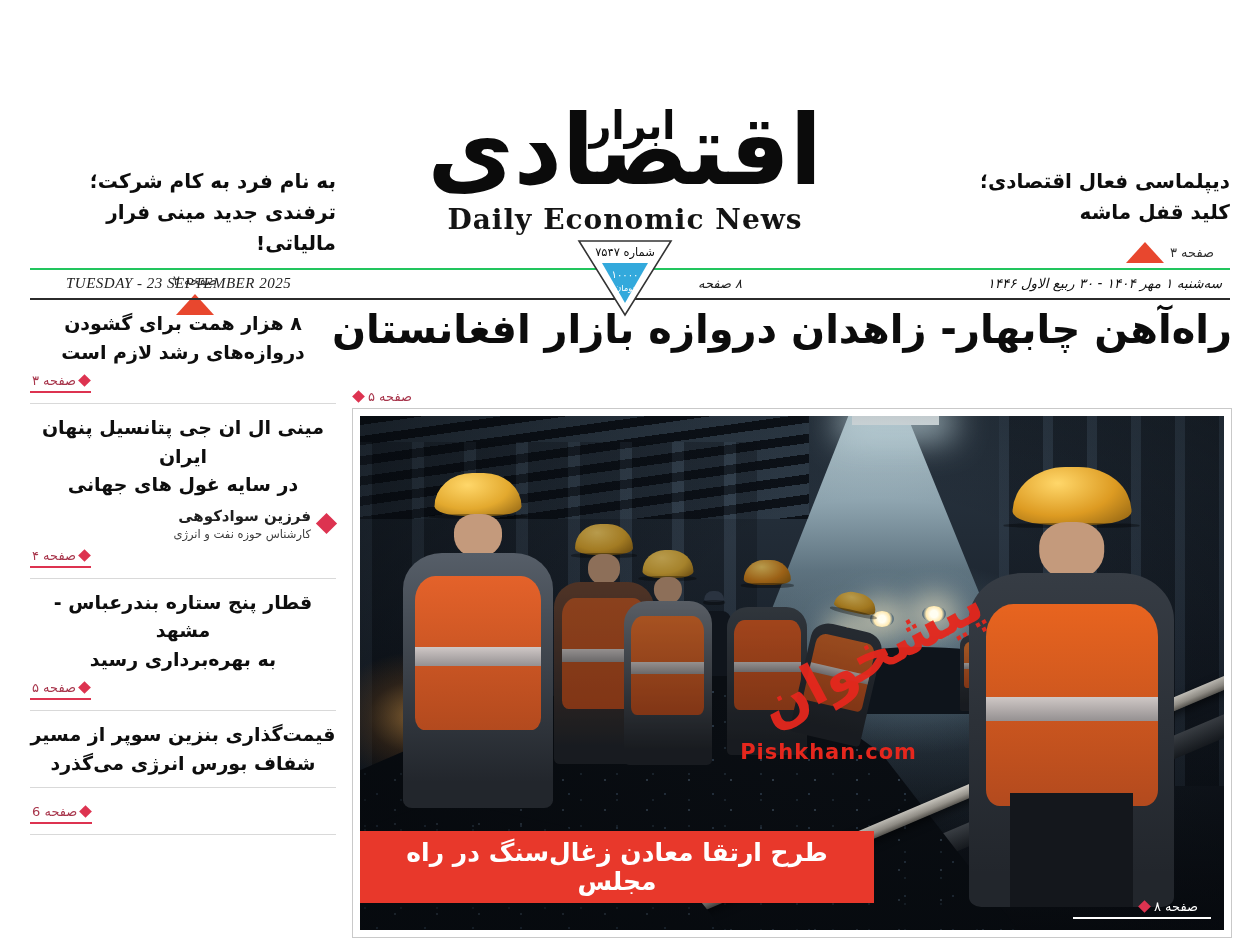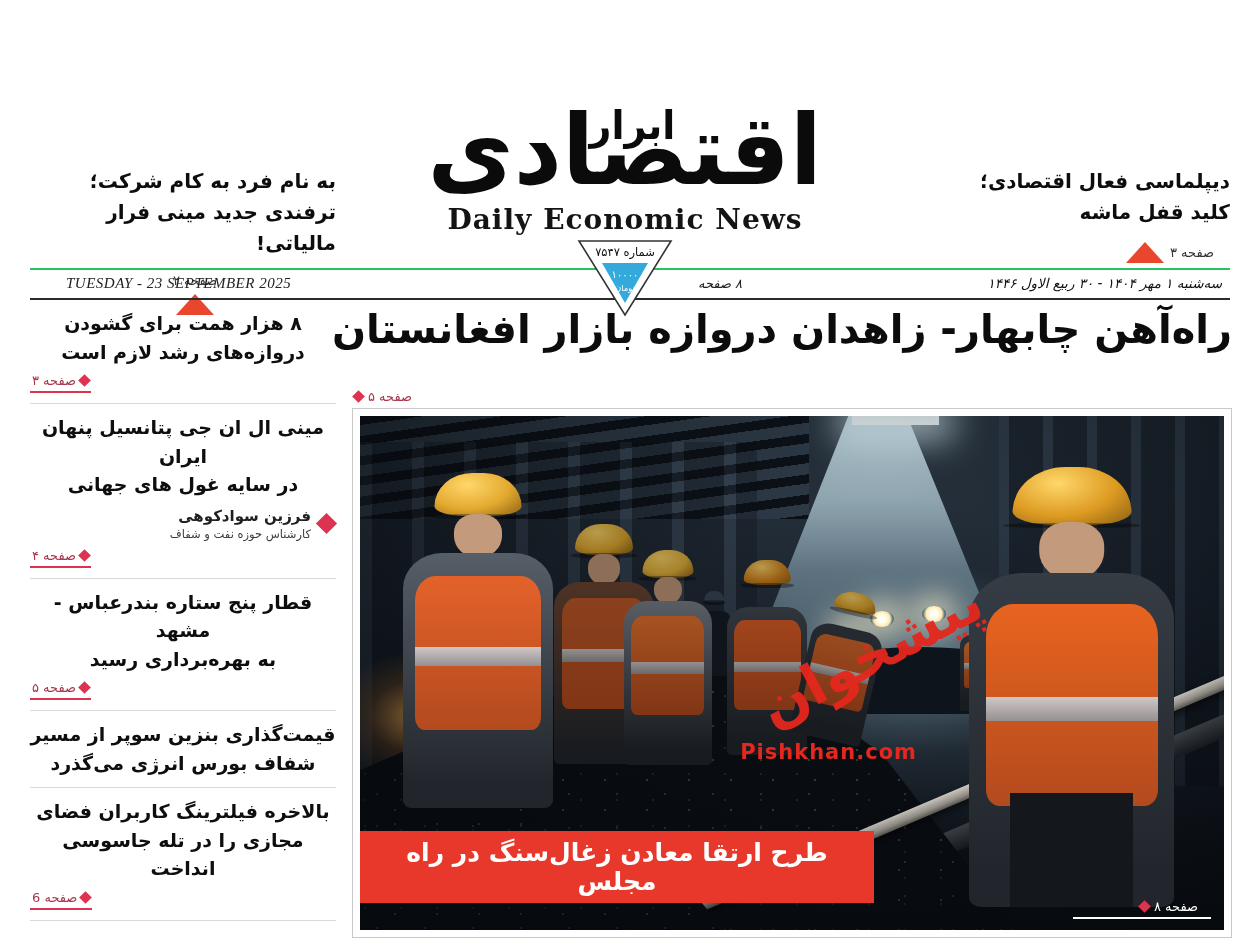--- a/index.html
+++ b/index.html
@@ -205,21 +205,21 @@
       </div>
     </div>
 
     <div class="sb-item">
       <div class="sb-title">مینی ال ان جی پتانسیل پنهان ایران
 در سایه غول های جهانی</div>
       <div class="byline-row">
         <span class="diamond-big"></span>
         <span class="byl">
           <div class="byl-name">فرزین سوادکوهی</div>
-          <div class="byl-role">کارشناس حوزه نفت و شفاف</div>
+          <div class="byl-role">کارشناس حوزه نفت و انرژی</div>
         </span>
       </div>
       <div class="sb-page-row">
         <span class="pg">
           <span class="pg-text">صفحه ۴</span>
           <span class="diamond"></span>
         </span>
       </div>
     </div>
 
@@ -233,22 +233,20 @@
         </span>
       </div>
     </div>
 
     <div class="sb-item">
       <div class="sb-title">قیمت‌گذاری بنزین سوپر از مسیر
 شفاف بورس انرژی می‌گذرد</div>
     </div>
 
     <div class="sb-item">
-      <div class="sb-title">بالاخره فیلترینگ کاربران فضای
-مجازی را در تله جاسوسی انداخت</div>
       <div class="sb-page-row">
         <span class="pg">
           <span class="pg-text">صفحه 6</span>
           <span class="diamond"></span>
         </span>
       </div>
     </div>
 
     <div class="sb-item">
       

